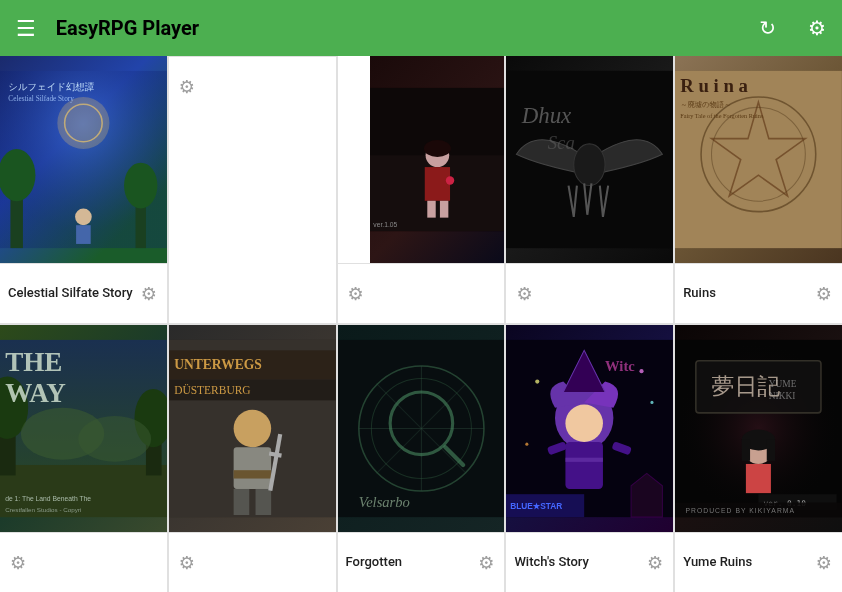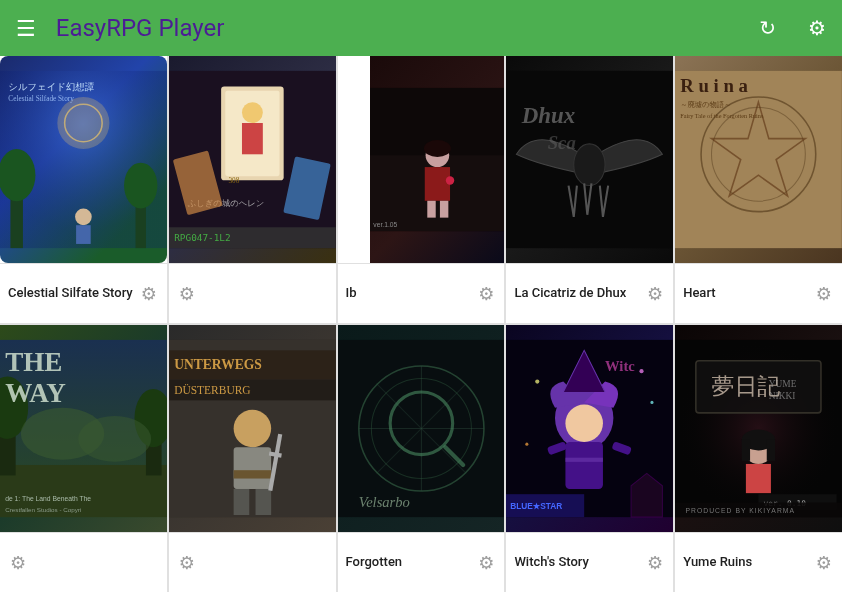--- a/index.html
+++ b/index.html
@@ -36,24 +36,24 @@
       position: relative;
     }
 
     .game-thumb {
       flex: 1;
       overflow: hidden;
       position: relative;
     }
 
     
-    .thumb-celestial { background: linear-gradient(135deg, #1a2a6c 0%, #2244aa 40%, #1a5c2a 80%); border-radius: 8px; }
+    .thumb-celestial { background: linear-gradient(135deg, #1a2a6c 0%, #2244aa 40%, #1a5c2a 80%); }
     .thumb-helen { background: linear-gradient(135deg, #1a1a2e 0%, #2d2d44 50%, #3a3010 100%); }
     .thumb-ib { background: linear-gradient(135deg, #1a0a0a 0%, #2d1515 60%, #0a0a1a 100%); margin-left: 32px; }
-    .thumb-cicatriz { background: linear-gradient(135deg, #0a0a0a 0%, #1a1a1a 50%, #0a0a0a 100%); font-weight: bold; }
+    .thumb-cicatriz { background: linear-gradient(135deg, #0a0a0a 0%, #1a1a1a 50%, #0a0a0a 100%); }
     .thumb-ruina { background: linear-gradient(135deg, #8B7355 0%, #6B5535 50%, #4a3520 100%); }
     .thumb-theway { background: linear-gradient(135deg, #2d4a1a 0%, #1a3a2a 50%, #3a4a2d 100%); }
     .thumb-unterwegs { background: linear-gradient(135deg, #2a2a2a 0%, #3a3530 50%, #4a4035 100%); }
     .thumb-velsarbor { background: linear-gradient(135deg, #0a1a1a 0%, #0f2020 50%, #152525 100%); }
     .thumb-witch { background: linear-gradient(135deg, #0a0520 0%, #151040 50%, #200030 100%); }
     .thumb-yume { background: linear-gradient(135deg, #0a0505 0%, #1a1010 50%, #0f0f0f 100%); }
 
     .game-label {
       height: 60px;
       padding: 6px 8px;
@@ -87,21 +87,21 @@
       width: 100%; height: 100%;
     }
 
     .game-thumb { position: relative; }
   </style>
 </head>
 <body>
 
 <div id="topbar">
   <span style="color:white;font-size:22px;cursor:pointer;">☰</span>
-  <span style="color:#4c1d95;font-size:24px;font-weight:400;flex:1;">EasyRPG Player</span>
+  <span style="color:#000000;font-size:20px;font-weight:700;flex:1;">EasyRPG Player</span>
   <span style="color:white;font-size:20px;cursor:pointer;margin-right:12px;">↻</span>
   <span style="color:white;font-size:20px;cursor:pointer;">⚙</span>
 </div>
 
 <div id="game-grid">
 
   <div class="game-card">
     <div class="game-thumb thumb-celestial">
       <svg class="thumb-svg" viewBox="0 0 160 170" xmlns="http://www.w3.org/2000/svg">
         <defs>
@@ -127,41 +127,20 @@
         <rect x="73" y="148" width="14" height="18" fill="#4466aa"></rect>
       </svg>
     </div>
     <div class="game-label">
       <span class="game-title">Celestial Silfate Story</span>
       <span class="settings-btn">⚙</span>
     </div>
   </div>
 
   <div class="game-card">
-    <div class="game-thumb thumb-helen">
-      <svg class="thumb-svg" viewBox="0 0 160 170" xmlns="http://www.w3.org/2000/svg">
-        <rect width="160" height="170" fill="#1a1020"></rect>
-
-        <rect x="50" y="15" width="60" height="90" fill="#e8d5b0" rx="3"></rect>
-        <rect x="54" y="19" width="52" height="82" fill="#f5e8c8" rx="2"></rect>
-
-        <ellipse cx="80" cy="40" rx="10" ry="10" fill="#f0c870"></ellipse>
-        <rect x="70" y="50" width="20" height="30" fill="#cc4444"></rect>
-
-        <text x="57" y="108" font-family="serif" font-size="7" fill="#8B6914">308</text>
-
-        <text x="18" y="130" font-family="serif" font-size="8" fill="#cccccc" opacity="0.8">ふしぎの城のヘレン</text>
-
-        <rect x="0" y="150" width="160" height="20" fill="#333" opacity="0.8"></rect>
-        <text x="5" y="163" font-family="monospace" font-size="9" fill="#44aa44">RPG047-1L2</text>
-
-        <rect x="10" y="80" width="35" height="55" fill="#cc8844" rx="2" opacity="0.7" transform="rotate(-15,27,107)"></rect>
-        <rect x="115" y="85" width="35" height="55" fill="#4488cc" rx="2" opacity="0.7" transform="rotate(12,132,112)"></rect>
-      </svg>
-    </div>
     <div class="game-label">
       <span class="settings-btn">⚙</span>
     </div>
   </div>
 
   <div class="game-card">
     <div class="game-thumb thumb-ib">
       <svg class="thumb-svg" viewBox="0 0 160 170" xmlns="http://www.w3.org/2000/svg">
         <rect width="160" height="170" fill="#0d0808"></rect>
 
@@ -173,21 +152,20 @@
         <rect x="68" y="134" width="10" height="20" fill="#c8a0a0"></rect>
         <rect x="83" y="134" width="10" height="20" fill="#c8a0a0"></rect>
 
         <ellipse cx="80" cy="72" rx="16" ry="10" fill="#1a0808"></ellipse>
 
         <circle cx="95" cy="110" r="5" fill="#cc2244"></circle>
         <text x="4" y="165" font-size="8" fill="#888" font-family="sans-serif">ver.1.05</text>
       </svg>
     </div>
     <div class="game-label">
-      <span class="game-title">Ib</span>
       <span class="settings-btn">⚙</span>
     </div>
   </div>
 
   <div class="game-card">
     <div class="game-thumb thumb-cicatriz">
       <svg class="thumb-svg" viewBox="0 0 160 170" xmlns="http://www.w3.org/2000/svg">
         <rect width="160" height="170" fill="#080808"></rect>
 
         <path d="M80,85 Q30,50 10,80 Q30,90 80,100" fill="#2a2a2a" stroke="#444" stroke-width="1"></path>
@@ -197,21 +175,20 @@
 
         <text x="15" y="50" font-family="serif" font-size="22" fill="#888" opacity="0.6" font-style="italic">Dhux</text>
         <text x="40" y="75" font-family="serif" font-size="18" fill="#666" opacity="0.5" font-style="italic">Sca</text>
 
         <path d="M60,110 L65,140 L68,110" stroke="#555" stroke-width="2" fill="none"></path>
         <path d="M75,108 L78,138 L82,108" stroke="#555" stroke-width="2" fill="none"></path>
         <path d="M90,110 L93,140 L98,110" stroke="#555" stroke-width="2" fill="none"></path>
       </svg>
     </div>
     <div class="game-label">
-      <span class="game-title">La Cicatriz de Dhux</span>
       <span class="settings-btn">⚙</span>
     </div>
   </div>
 
   <div class="game-card">
     <div class="game-thumb thumb-ruina">
       <svg class="thumb-svg" viewBox="0 0 160 170" xmlns="http://www.w3.org/2000/svg">
         <rect width="160" height="170" fill="#7a6040"></rect>
 
         <rect width="160" height="170" fill="#c8a870" opacity="0.5"></rect>
@@ -220,21 +197,21 @@
         <circle cx="80" cy="80" r="45" fill="none" stroke="#5a4020" stroke-width="1" opacity="0.5"></circle>
 
         <polygon points="80,30 90,65 125,65 97,85 108,120 80,100 52,120 63,85 35,65 70,65" fill="none" stroke="#5a3010" stroke-width="1.5" opacity="0.6"></polygon>
 
         <text x="5" y="20" font-family="serif" font-size="18" fill="#3a2010" font-weight="bold">R u i n a</text>
         <text x="5" y="35" font-family="serif" font-size="7" fill="#5a3a15">～廃墟の物語～</text>
         <text x="5" y="45" font-family="serif" font-size="6" fill="#5a3a15">Fairy Tale of the Forgotten Ruins</text>
       </svg>
     </div>
     <div class="game-label">
-      <span class="game-title">Heart</span>
+      <span class="game-title">Ruins</span>
       <span class="settings-btn">⚙</span>
     </div>
   </div>
 
   <div class="game-card">
     <div class="game-thumb thumb-theway">
       <svg class="thumb-svg" viewBox="0 0 160 170" xmlns="http://www.w3.org/2000/svg">
         <defs>
           <linearGradient id="skyg" x1="0" y1="0" x2="0" y2="1">
             <stop offset="0%" stop-color="#1a3050"></stop>

